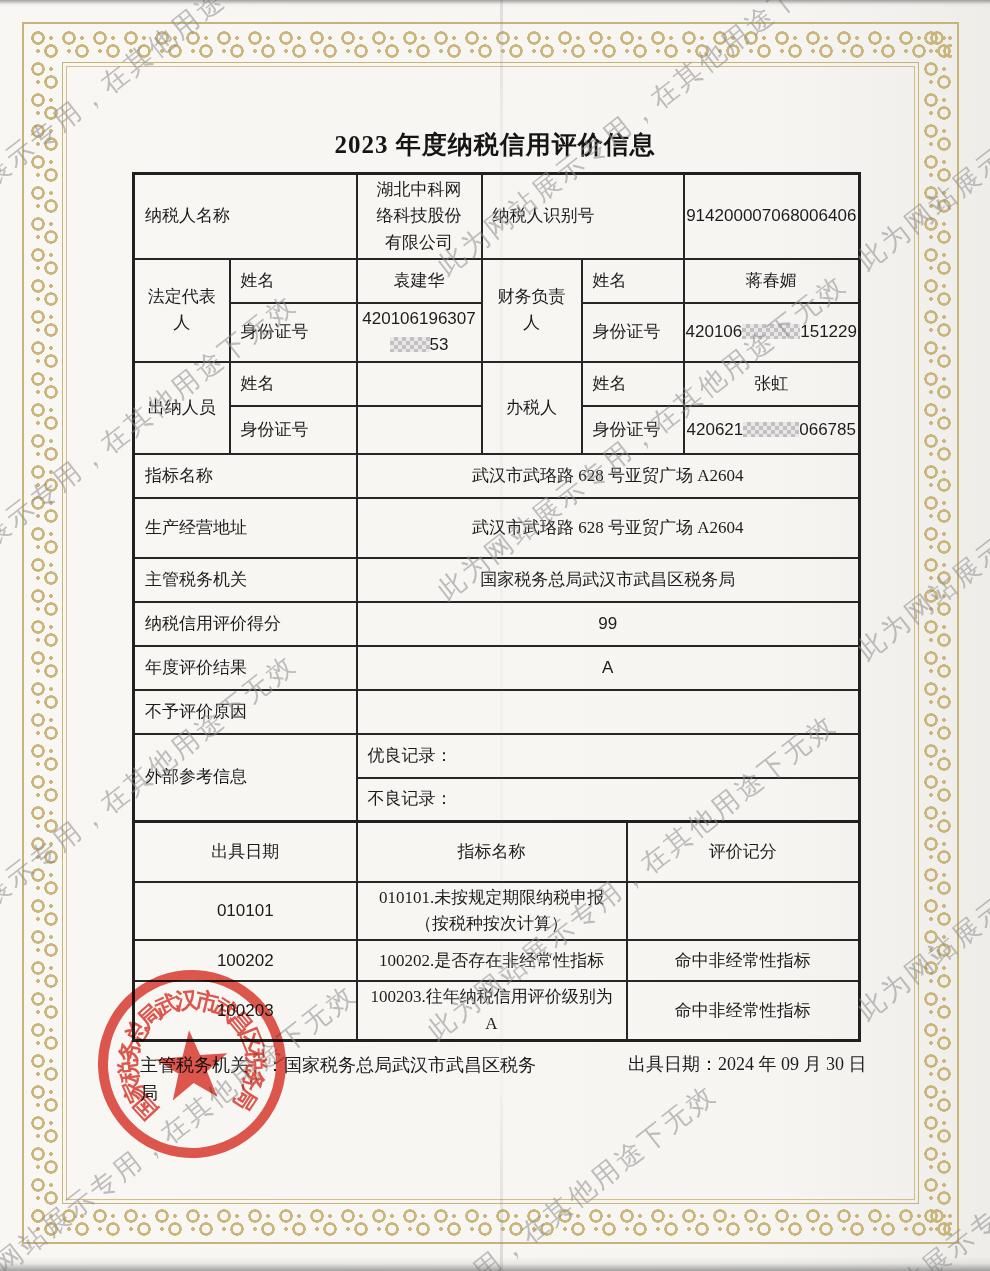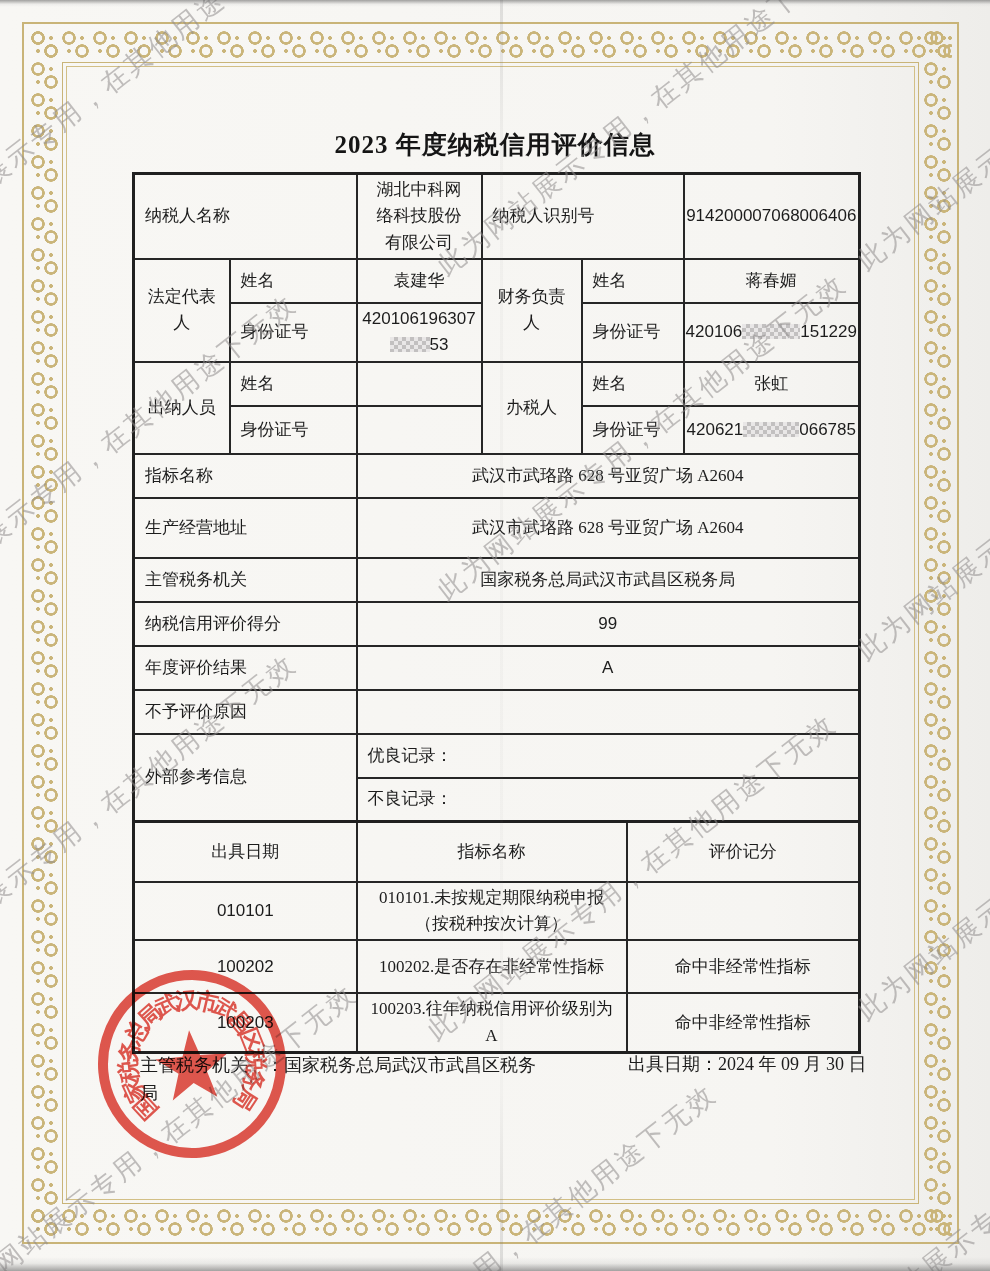--- a/index.html
+++ b/index.html
@@ -46,21 +46,21 @@
   table.lower{margin-top:-3px;}
   td{border:2px solid #262626;font-size:17px;line-height:1.55;padding:2px 12px;
     overflow:hidden;vertical-align:middle;}
   td.l{text-align:left;padding-left:10px;}
   td.c{text-align:center;}
   td.idval{word-break:break-all;padding:2px 1px;}
   .num{font-family:"Liberation Sans","DejaVu Sans",sans-serif;}
   .mask{display:inline-block;height:15px;vertical-align:-2px;
     background:repeating-conic-gradient(#c2c0c0 0 25%, #e9e7e7 0 50%) 0 0/8px 8px;}
   tr.h83{height:83px;} tr.h44{height:44px;} tr.h56{height:56px;} tr.h48{height:48px;}
-  tr.h45{height:60px;} tr.h54{height:54px;} tr.h53{height:53px;}
+  tr.h45{height:60px;} tr.h54{height:54px;} tr.h53{height:41px;}
   
   .footer-authority{position:absolute;left:140px;top:1052px;width:460px;z-index:3;
     font-size:18px;line-height:1.55;}
   .footer-date{position:absolute;left:608px;top:1052px;z-index:3;font-size:18px;margin-left:20px;}
   
   .seal{position:absolute;left:92px;top:964px;width:200px;height:200px;z-index:5;
     transform:rotate(-5deg);mix-blend-mode:multiply;opacity:.9;}
   #seal-chars text{fill:#dd2b20;font-size:23px;font-weight:bold;
     font-family:"Liberation Serif","DejaVu Serif",serif;}
 </style>

